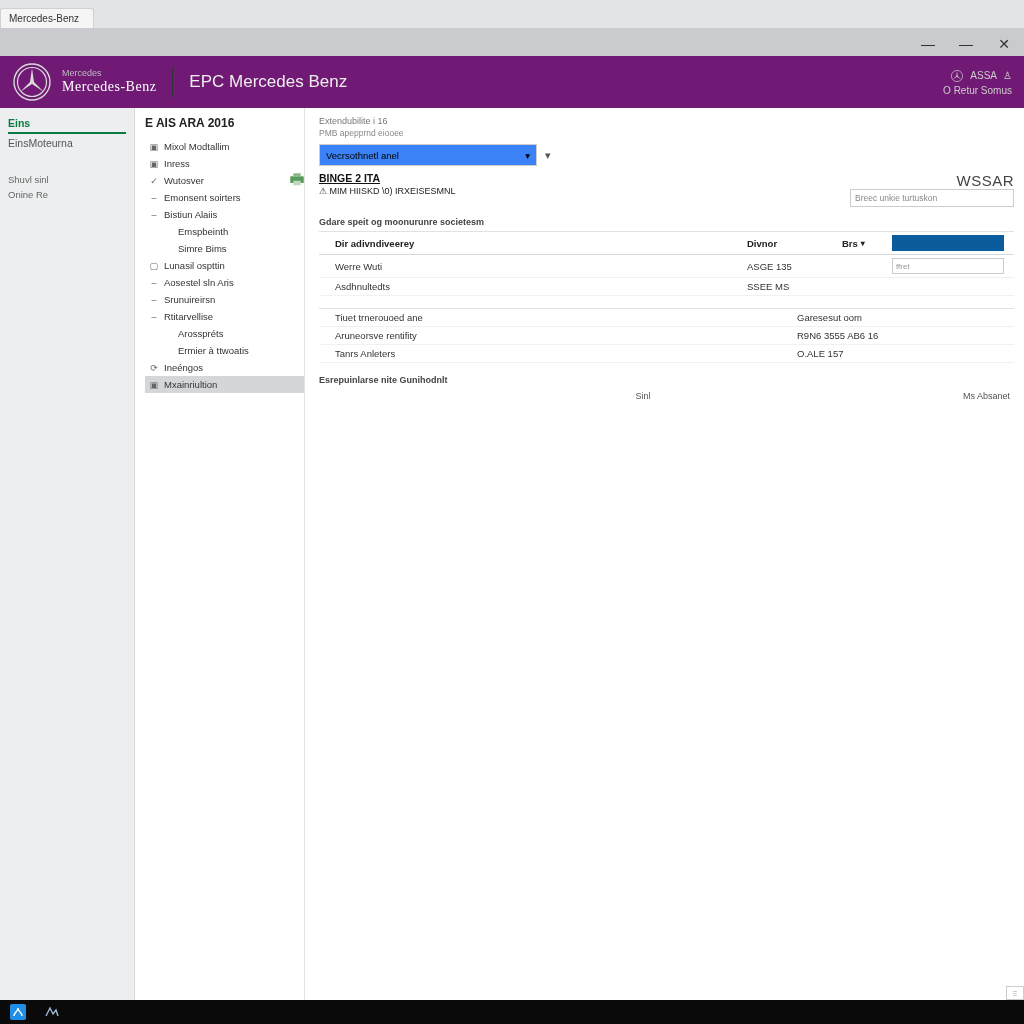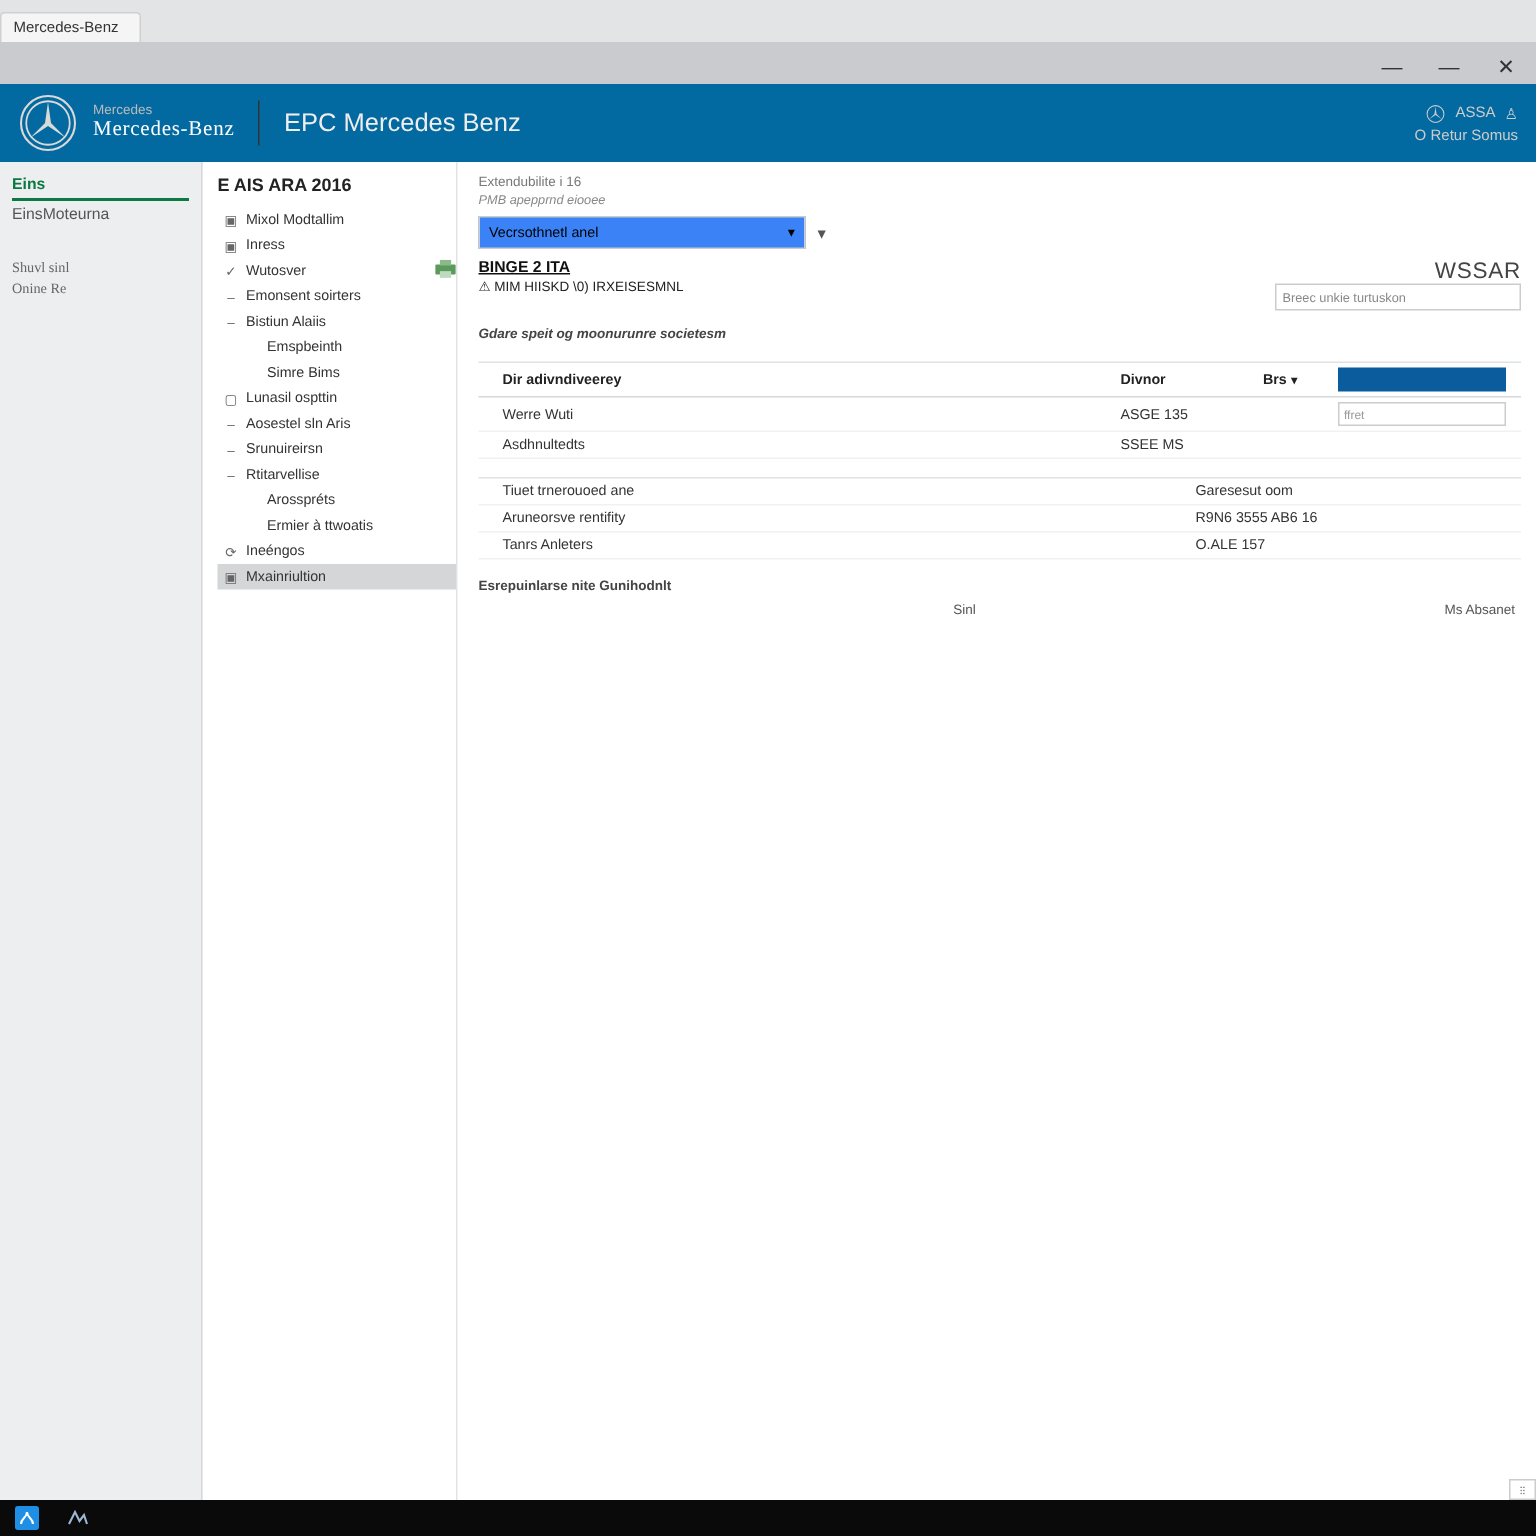--- a/index.html
+++ b/index.html
@@ -7,59 +7,59 @@
 
 
 .tab-strip { height: 28px; background: #e3e4e6; display: flex; align-items: flex-end; }
 .tab { background: #f5f5f5; border: 1px solid #d0d0d0; border-bottom: none; padding: 4px 14px 4px 8px; font-size: 10px; color: #333; border-radius: 3px 3px 0 0; }
 
 
 .win-controls { position: absolute; right: 0; top: 28px; display: flex; gap: 22px; padding: 8px 12px; z-index: 10; }
 .win-btn { width: 16px; height: 16px; display: flex; align-items: center; justify-content: center; color: #333; font-size: 14px; cursor: pointer; }
 
 
-.hdr { height: 52px; background: #0369a1; color: #fff; display: flex; align-items: center; justify-content: space-between; padding: 0 12px; margin-top: 28px; }
+.hdr { height: 52px; background: #701a75; color: #fff; display: flex; align-items: center; justify-content: space-between; padding: 0 12px; margin-top: 28px; }
 .hdr-left { display: flex; align-items: center; gap: 10px; }
 .logo { width: 40px; height: 40px; }
 .brand-txt { display: flex; flex-direction: column; line-height: 1.1; }
 .brand-small { font-size: 9px; color: #bbb; }
 .brand-main { font-size: 14px; font-family: "Times New Roman", serif; letter-spacing: .5px; }
 .hdr-title { font-size: 17px; color: #eee; font-weight: 300; }
 .hdr-right { display: flex; flex-direction: column; align-items: flex-end; gap: 2px; color: #ccc; font-size: 10px; }
 .hdr-right-row { display: flex; align-items: center; gap: 6px; }
 
 
 .layout { display: flex; height: 892px; background: #fff; }
 .col-left { width: 135px; background: #eceeef; border-right: 1px solid #d6d8da; padding: 6px 8px; }
 .col-left .tab-l { font-size: 10.5px; color: #555; padding: 3px 0; cursor: pointer; }
 .col-left .tab-l.active { color: #0a7a42; border-bottom: 2px solid #0a7a42; font-weight: 600; }
-.col-left .lnk { font-size: 9.5px; color: #666; padding-top: 22px; display: block; cursor: pointer; font-family: Liberation Serif, serif; }
+.col-left .lnk { font-size: 9.5px; color: #666; padding-top: 22px; display: block; cursor: pointer; }
 
 .col-mid { width: 170px; border-right: 1px solid #e2e3e5; padding: 8px 0 0 10px; }
 .mid-title { font-size: 12px; font-weight: 700; color: #222; margin-bottom: 8px; }
 .tree-item { font-size: 9.5px; color: #333; padding: 3px 4px; display: flex; align-items: center; gap: 5px; cursor: pointer; }
 .tree-item.sub { padding-left: 18px; }
 .tree-item.sel { background: #d4d6d8; }
 .tree-ic { width: 10px; text-align: center; color: #666; font-size: 9px; }
 
 .col-main { flex: 1; display: flex; flex-direction: column; padding: 8px 10px 0 14px; overflow: hidden; }
 .crumb { font-size: 9px; color: #777; margin-bottom: 2px; }
-.crumb2 { font-size: 8.5px; color: #888; margin-bottom: 6px; font-style: italic; }
+.crumb2 { font-size: 8.5px; color: #888; margin-bottom: 6px; }
 
 .topbar { display: flex; align-items: center; gap: 8px; margin-bottom: 6px; }
 .dd { width: 218px; height: 22px; border: 1px solid #ccc; background: #3b82f6; font-size: 9.5px; padding: 0 6px; display: flex; align-items: center; justify-content: space-between; cursor: pointer; }
 .dd-ext { width: 14px; color: #555; cursor: pointer; }
 .print-ic { width: 18px; height: 14px; color: #5a9a5a; cursor: pointer; margin-left: auto; margin-right: 14px; }
 
 .doc-title { font-size: 10.5px; font-weight: 700; color: #111; text-decoration: underline; margin-bottom: 2px; }
 .doc-sub { font-size: 9px; color: #222; margin-bottom: 10px; }
 .wsar { font-size: 15px; color: #444; font-weight: 400; letter-spacing: .5px; }
 .search-box { width: 164px; height: 18px; border: 1px solid #ccc; font-size: 8.5px; padding: 0 4px; color: #888; background: #fff; display: flex; align-items: center; }
 
-.sect-title { font-size: 9px; color: #444; font-weight: 700; margin-top: 10px; margin-bottom: 14px; font-style: italic; }
+.sect-title { font-size: 9px; color: #444; font-weight: 700; margin-top: 10px; margin-bottom: 4px; }
 .tbl { border-top: 1px solid #e0e1e3; }
 .row { display: flex; align-items: center; padding: 3px 2px; font-size: 9.5px; color: #333; border-bottom: 1px solid #f0f1f2; }
 .row.hdr-row { font-weight: 600; color: #222; border-bottom: 1px solid #d6d8da; }
 .row .c1 { flex: 1; padding-left: 14px; }
 .row .c2 { width: 95px; }
 .row .c3 { width: 50px; }
 .row .c4 { width: 120px; }
 .pill { width: 112px; height: 16px; background: #0a5c9c; }
 .mini-in { width: 112px; height: 16px; border: 1px solid #ccc; font-size: 8px; padding: 0 3px; color: #999; background: #fff; display: flex; align-items: center; }
 

